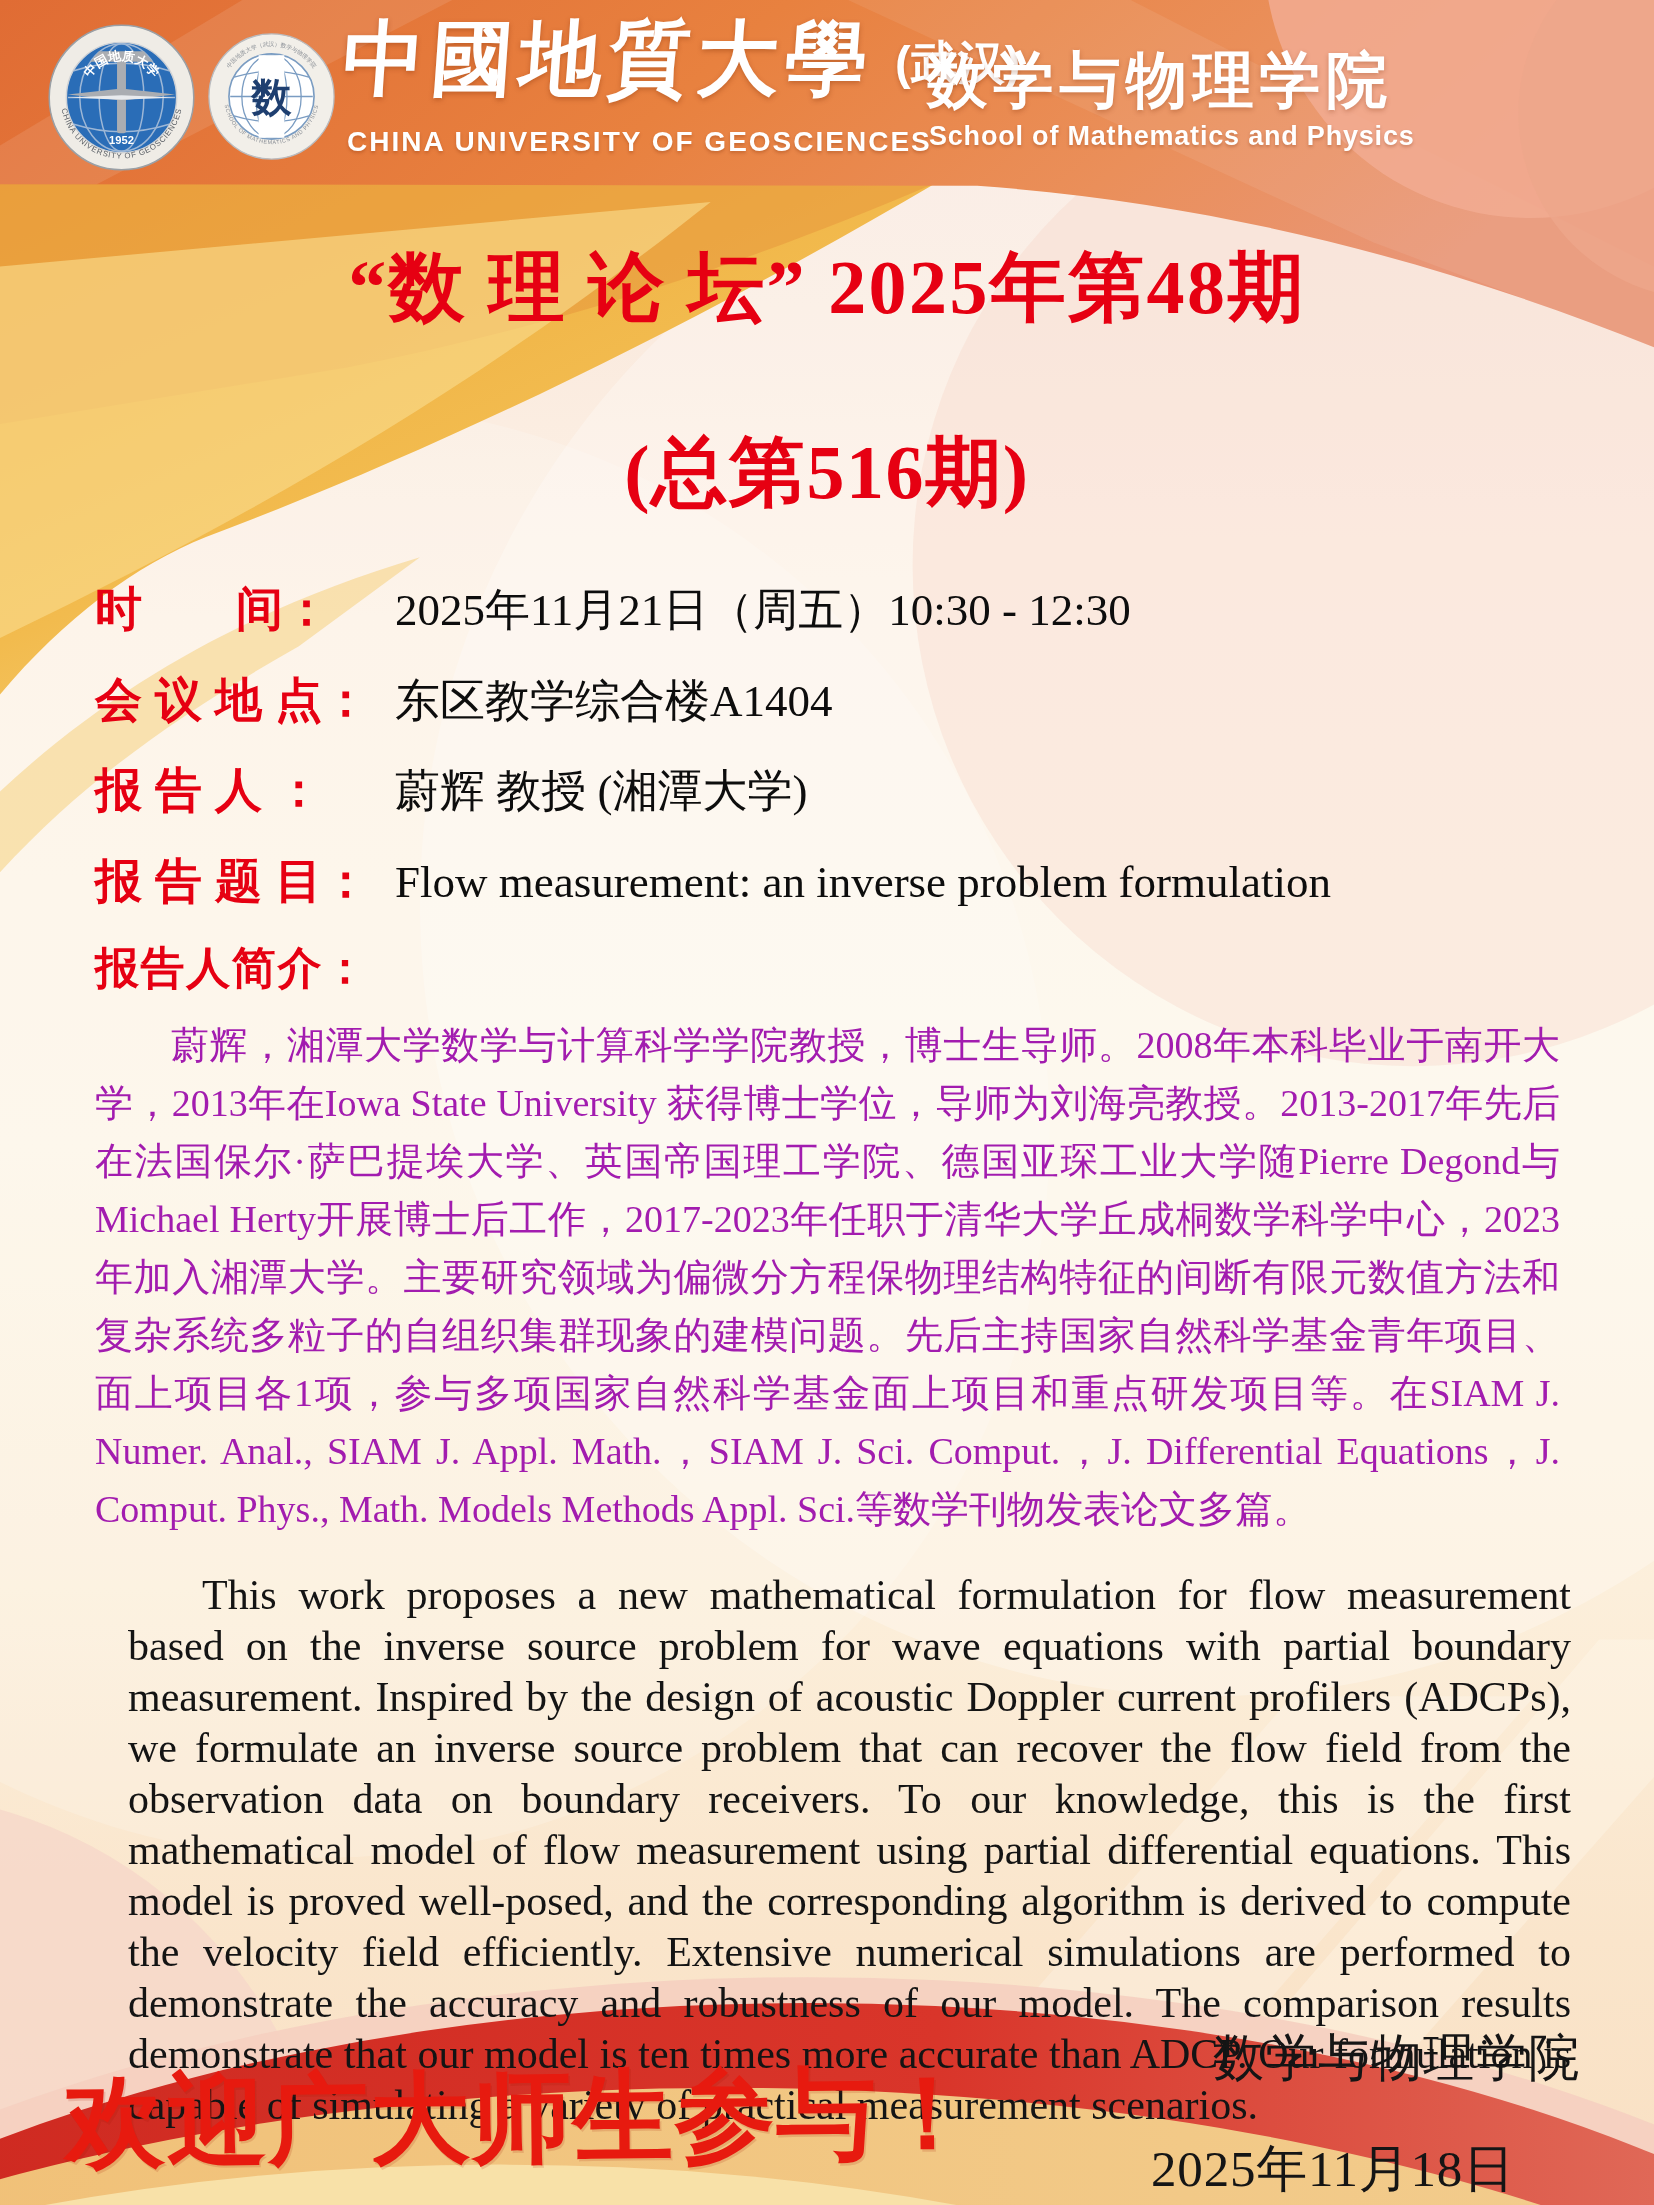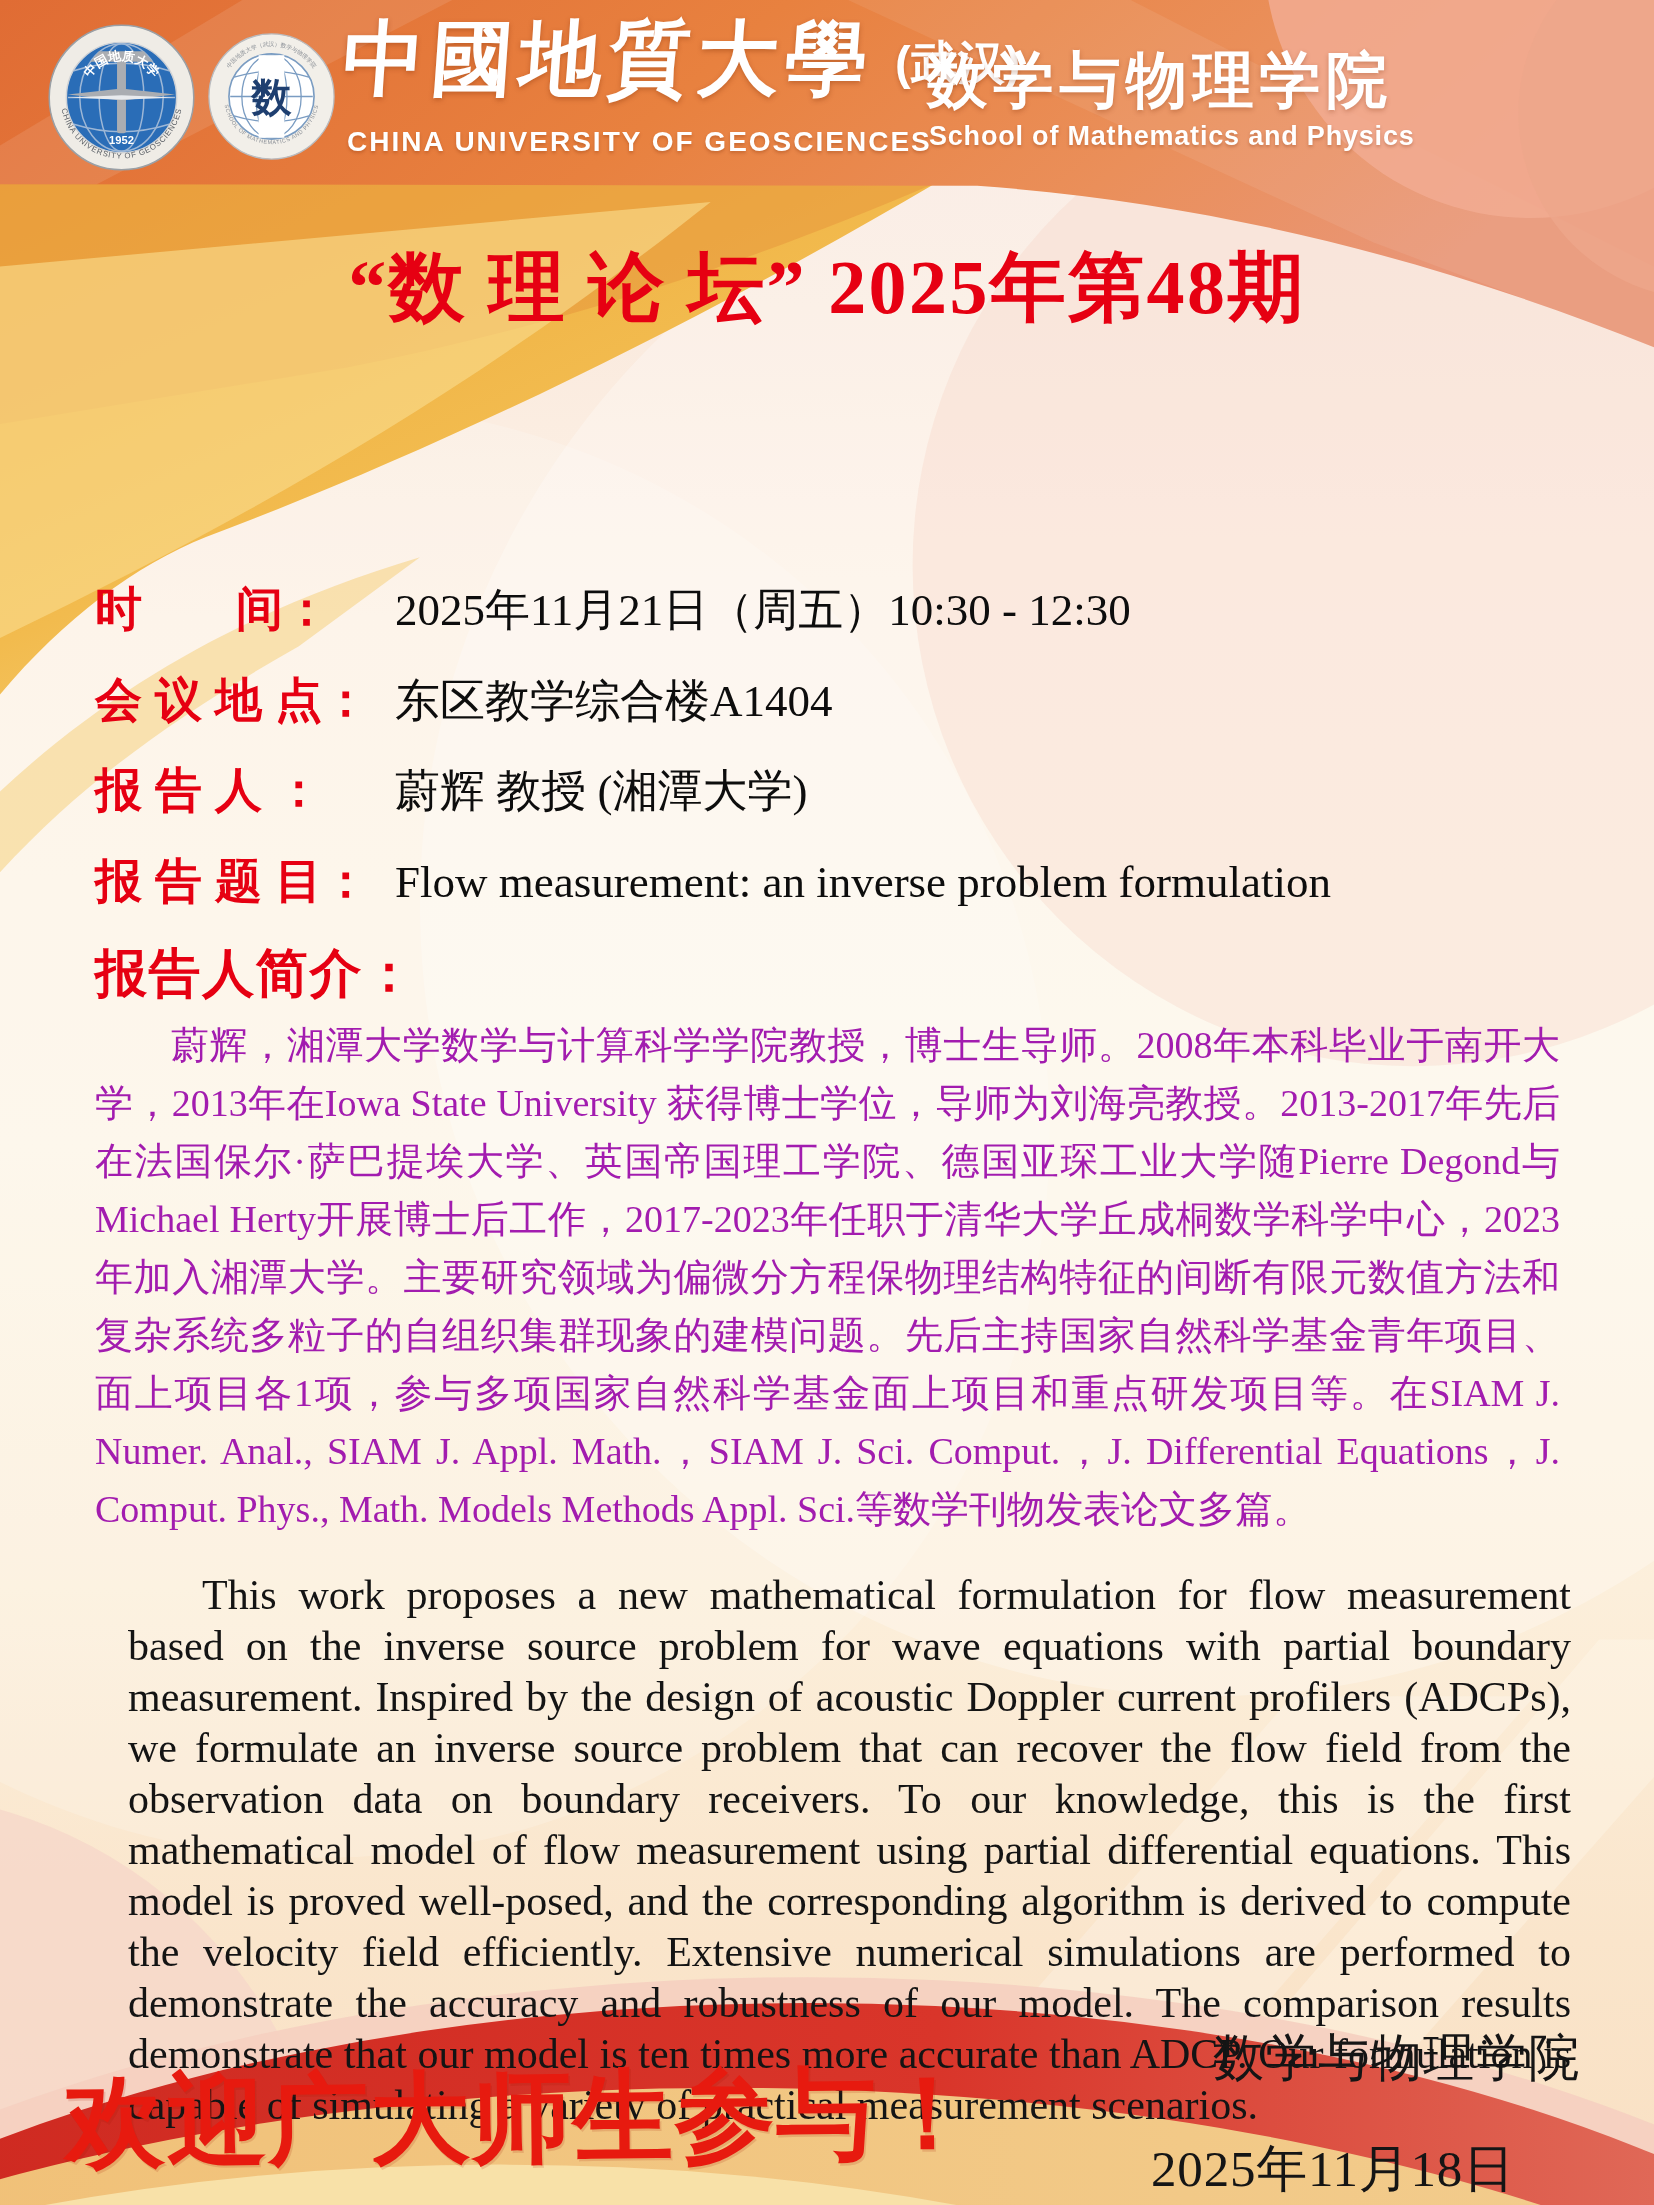--- a/index.html
+++ b/index.html
@@ -29,21 +29,21 @@
   .title2{left:0;top:422px;width:1654px;text-align:center;color:#e60012;
           font-weight:bold;font-size:76px;letter-spacing:1.6px;}
   
   .row{position:absolute;left:95px;white-space:nowrap;}
   .row .lbl{display:inline-block;width:300px;color:#e60012;font-weight:bold;
             font-family:"Liberation Sans",sans-serif;font-size:47px;vertical-align:baseline;}
   .row .val{font-size:45px;color:#0d0d0d;}
   .r1{top:578px;} .r2{top:669px;} .r3{top:759px;} .r4{top:850px;}
   
   .sec-h{position:absolute;color:#e60012;font-weight:bold;
-         font-family:"Liberation Sans",sans-serif;font-size:52px;letter-spacing:1.6px;}
+         font-family:"Liberation Sans",sans-serif;font-size:44px;letter-spacing:1.6px;}
   .bio-h{left:95px;top:939px;}
   .bio-t{left:95px;top:1016px;width:1465px;font-size:38px;line-height:58px;
          text-align:justify;text-indent:2em;color:#a21caf;}
   .abs-h{left:105px;top:1493px;}
   .abs-t{left:128px;top:1570px;width:1443px;font-size:42px;line-height:51px;
          text-align:justify;text-indent:74px;color:#141414;}
   
   .welcome{left:65px;top:2052px;color:#e71a0f;font-weight:bold;font-size:100px;
            letter-spacing:1.6px;font-family:"Liberation Serif",serif;transform:rotate(-0.6deg);
            text-shadow:1.6px 2.4px 0 rgba(160,20,0,.15);}
@@ -177,20 +177,21 @@
 
   <div class="abs uni-line">
     <span class="uni-cn">中國地質大學</span>
     <span class="uni-campus">(武汉)</span>
   </div>
   <div class="abs uni-en">CHINA UNIVERSITY OF GEOSCIENCES</div>
   <div class="abs school-cn">数学与物理学院</div>
   <div class="abs school-en">School of Mathematics and Physics</div>
 
   <div class="abs title1">“数 理 论 坛” 2025年第48期</div>
+  <div class="abs title2">(总第516期)</div>
 
   <div class="row r1">
     <span class="lbl">时　　间：</span><span class="val">2025年11月21日（周五）10:30 - 12:30</span>
   </div>
   <div class="row r2">
     <span class="lbl">会 议 地 点：</span><span class="val">东区教学综合楼A1404</span>
   </div>
   <div class="row r4">
     <span class="lbl">报 告 题 目：</span><span class="val">Flow measurement: an inverse problem formulation</span>
   </div>

